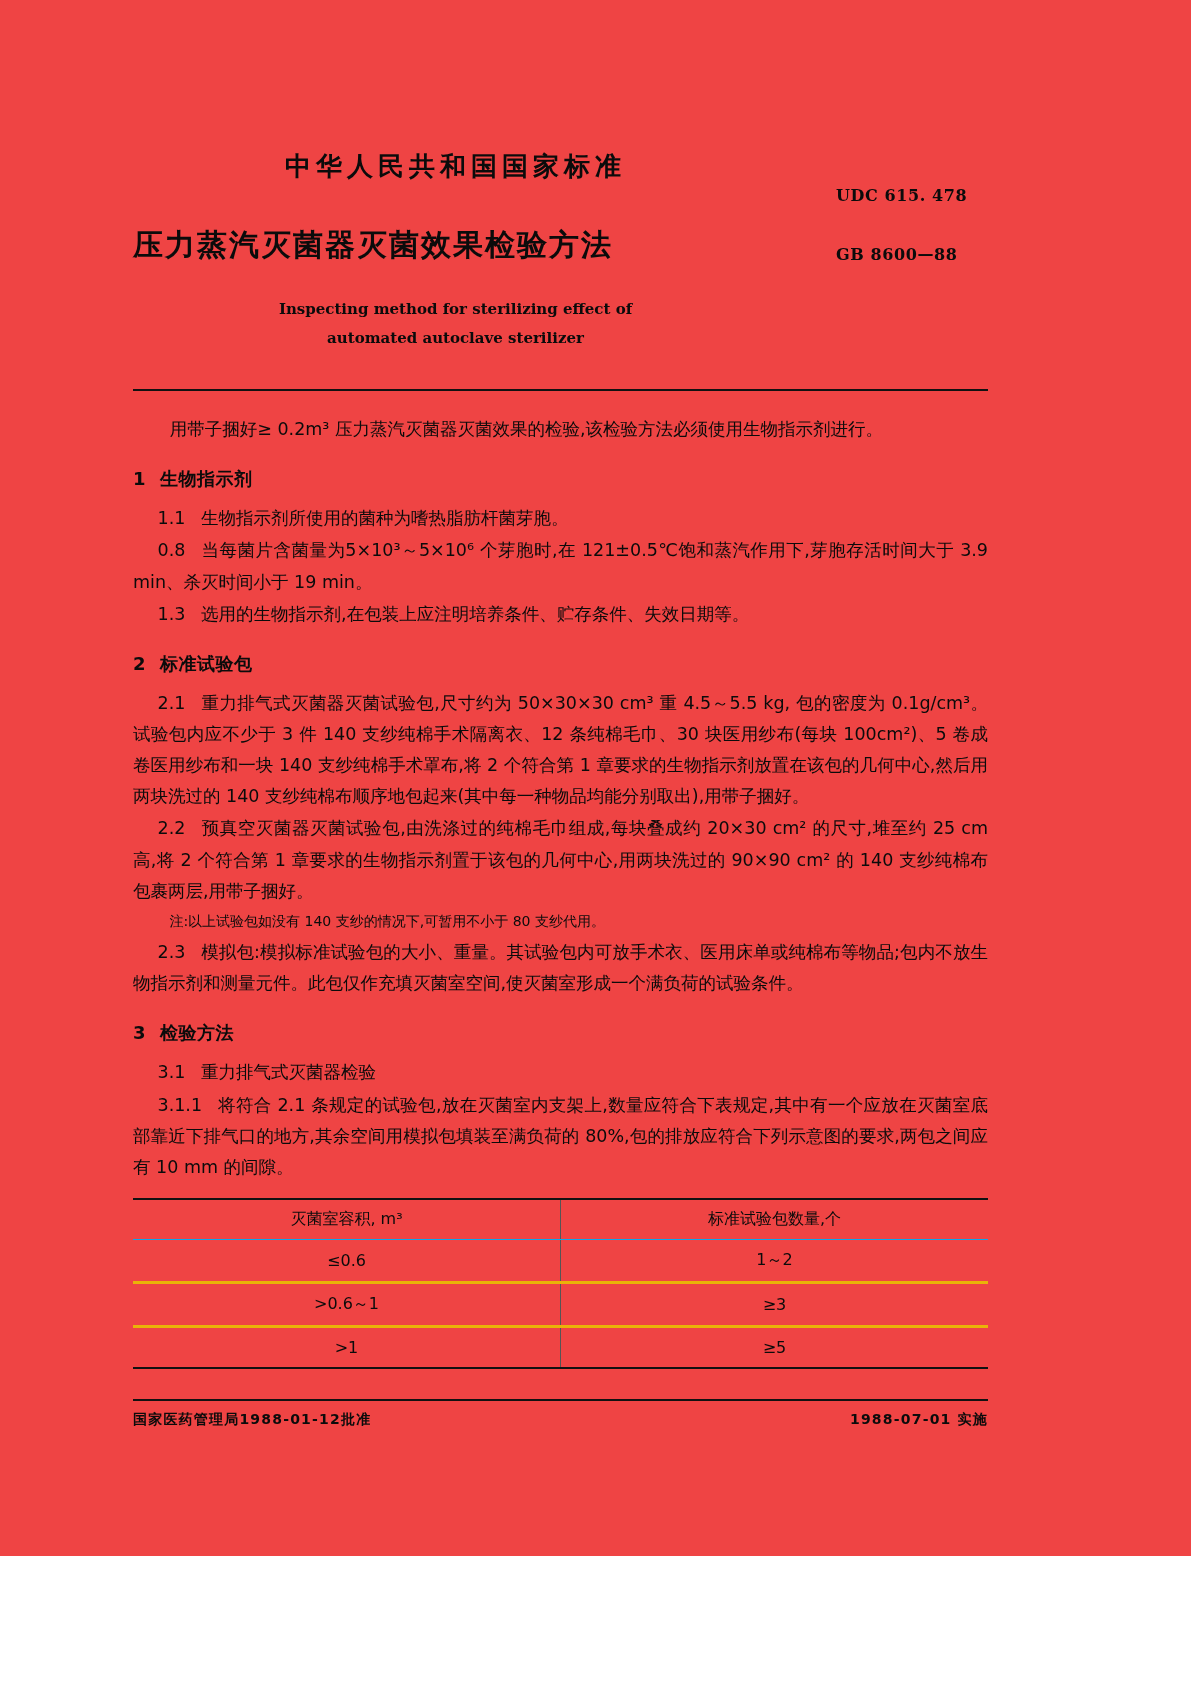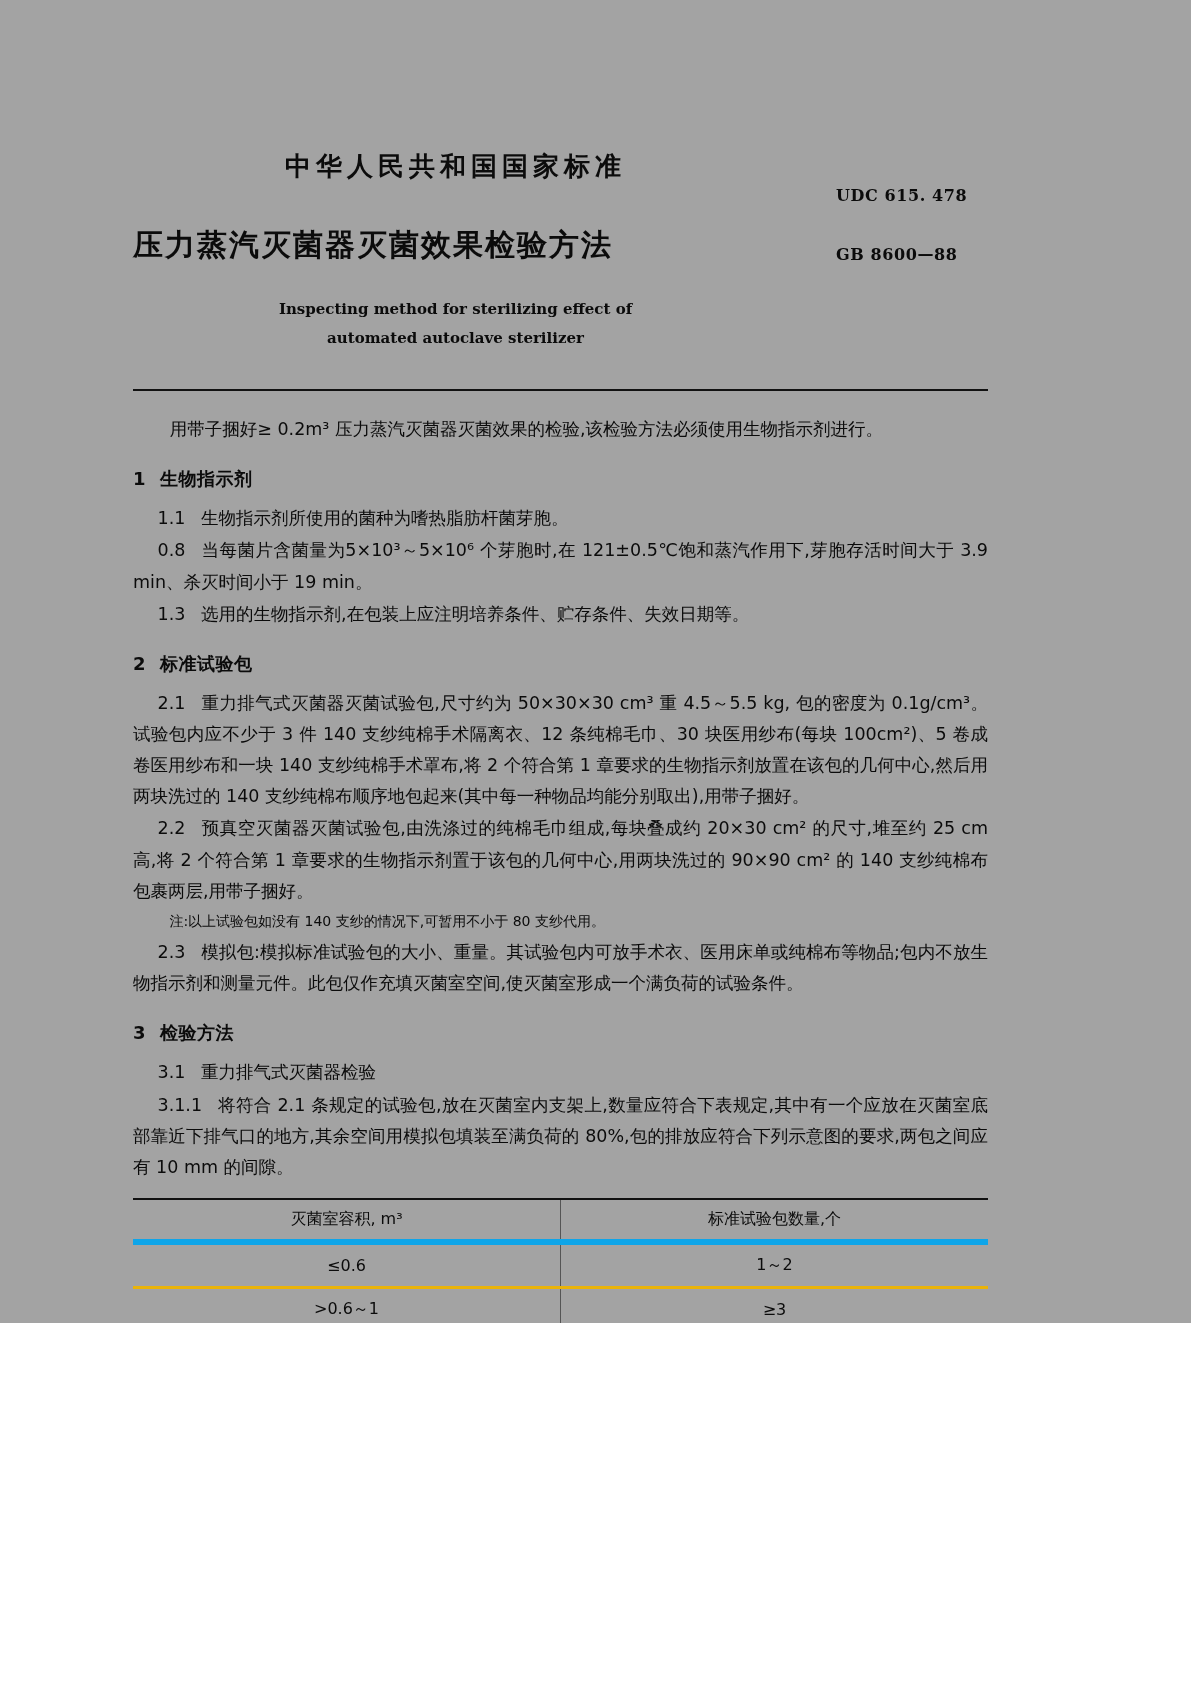--- a/index.html
+++ b/index.html
@@ -3,23 +3,23 @@
 <meta charset="utf-8">
 <style>
   html, body {
     margin: 0;
     padding: 0;
     background: #ffffff;
   }
   .page {
     position: relative;
     width: 1191px;
-    height: 1323px;
+    height: 1556px;
     margin: 0 auto;
-    background: #a3a3a3;
+    background: #ef4444;
     font-family: "DejaVu Serif", "Liberation Serif", serif;
     color: #0b0b0b;
     overflow: hidden;
   }
   .content {
     position: absolute;
     left: 133px;
     top: 0;
     width: 855px;
   }
@@ -132,21 +132,21 @@
     font-size: 16px;
     font-family: "DejaVu Sans", "Liberation Sans", sans-serif;
   }
   table.std td, table.std th {
     text-align: center;
     font-weight: normal;
     padding: 8px 0 8px 0;
   }
   table.std thead th {
     border-top: 2.5px solid #111;
-    border-bottom: 6px solid #0ea5e9;
+    border-bottom: 1px solid #0ea5e9;
     padding: 9px 0 9px 0;
   }
   table.std tbody td {
     border-bottom: 3px solid #eab308;
     padding: 10px 0 10px 0;
   }
   table.std tbody tr:last-child td {
     border-bottom: 2.5px solid #111;
   }
   table.std .colsep { border-left: 1px solid #555; }

